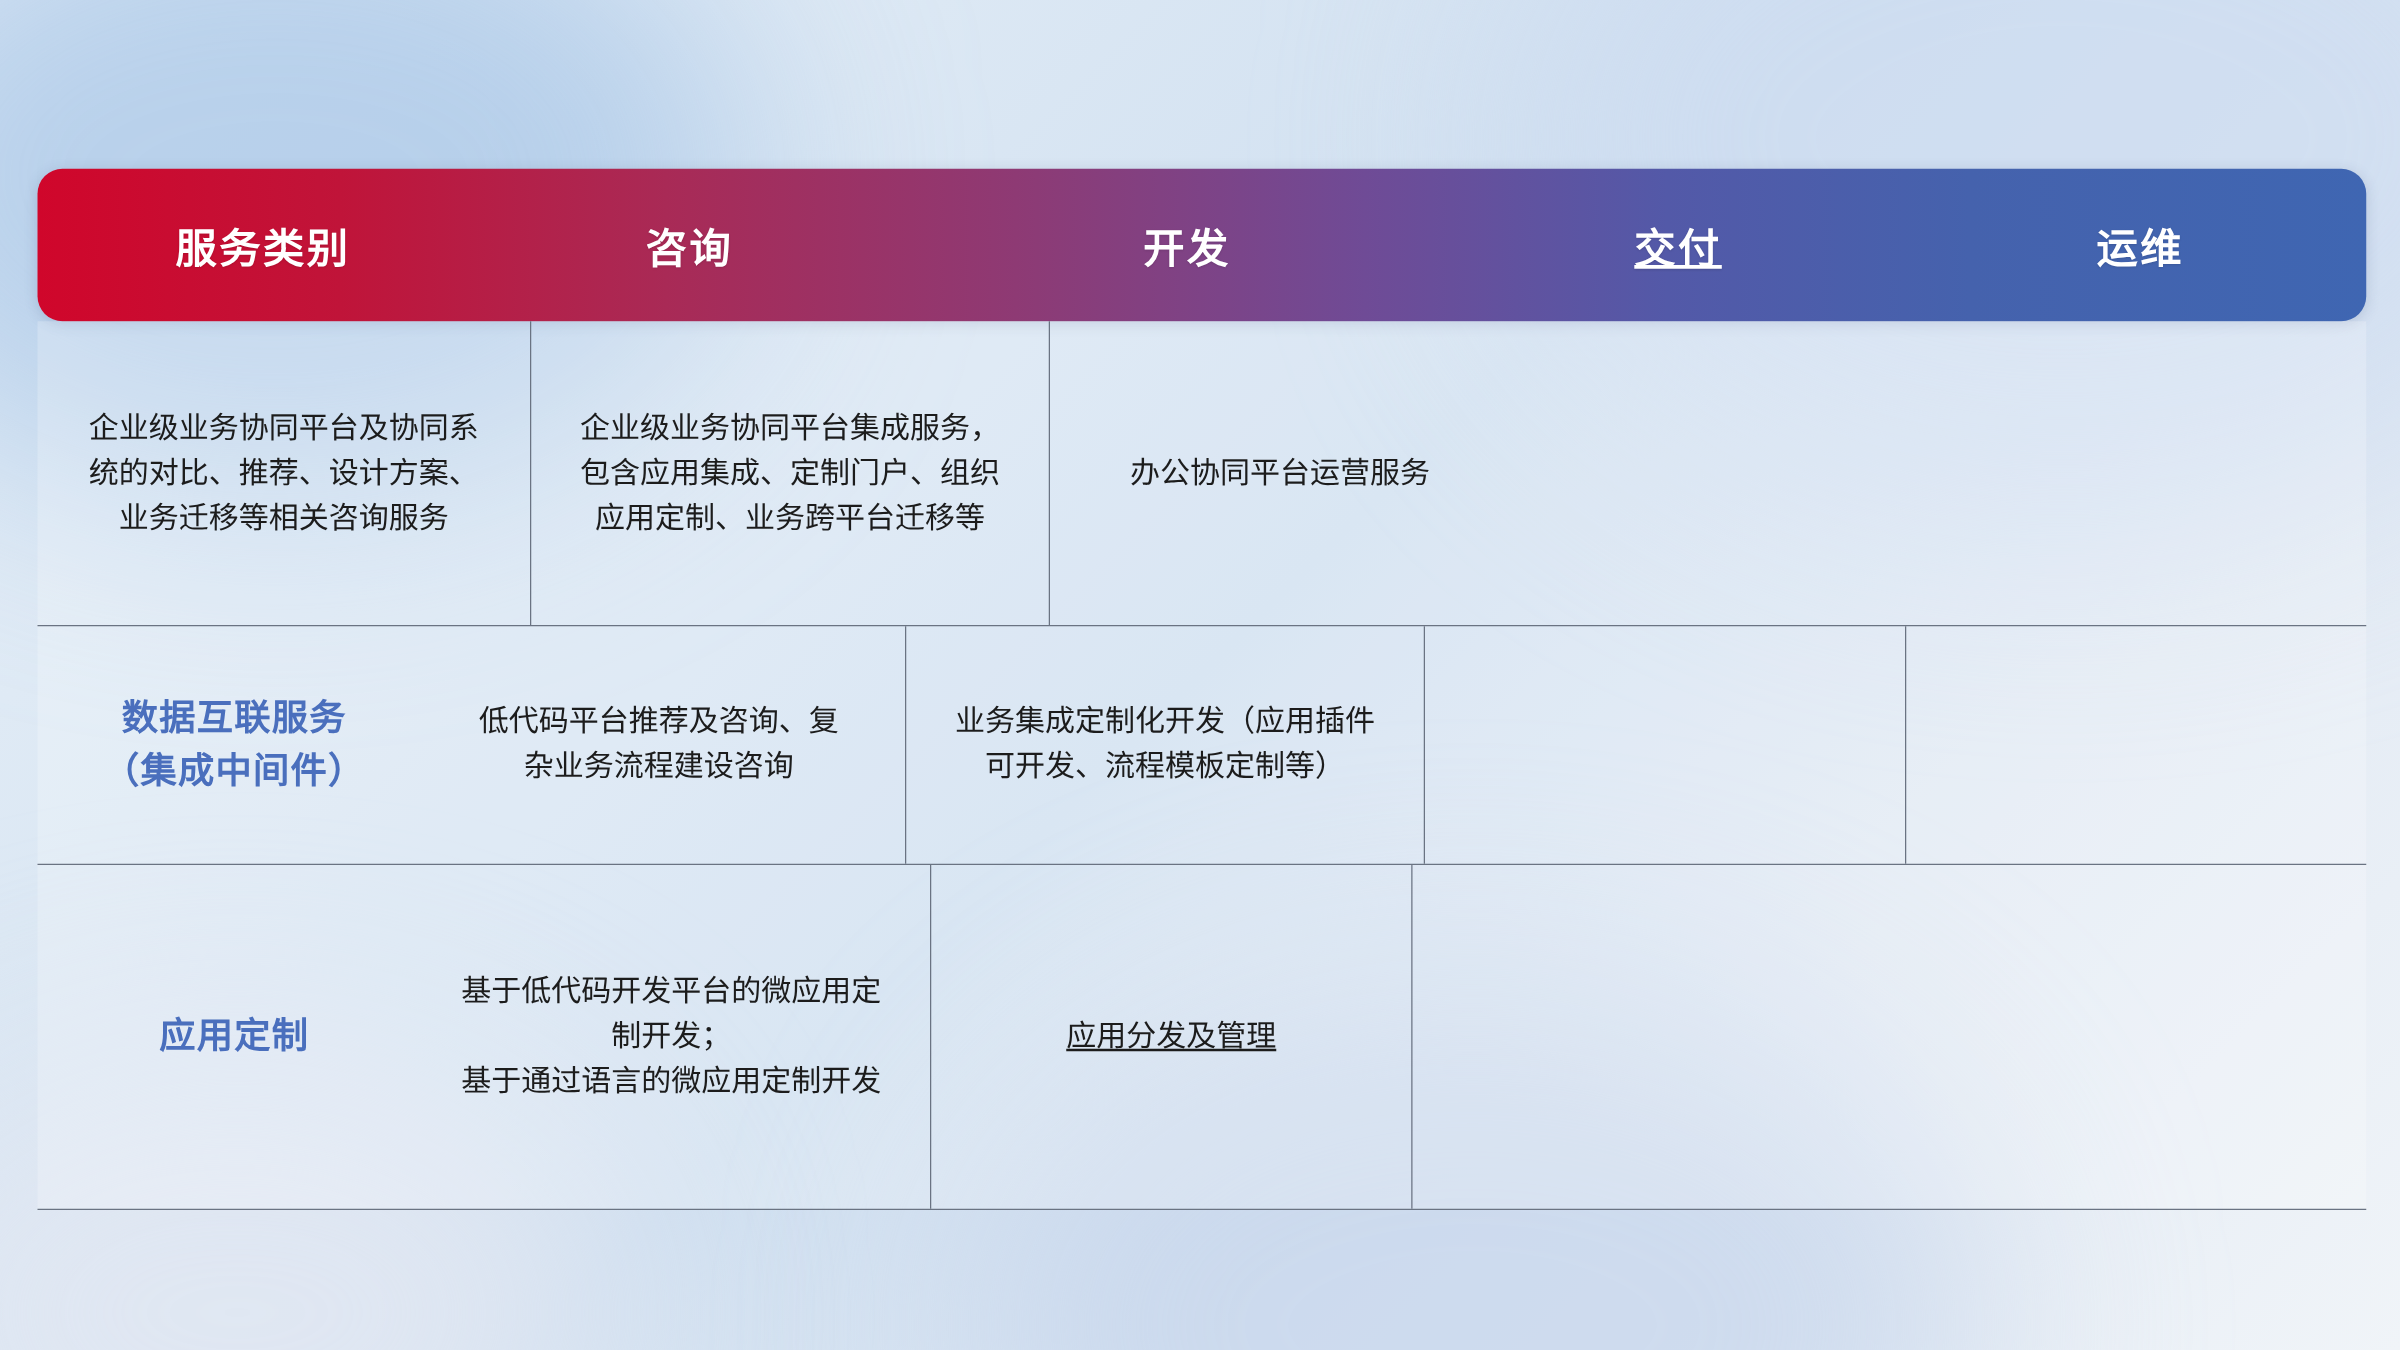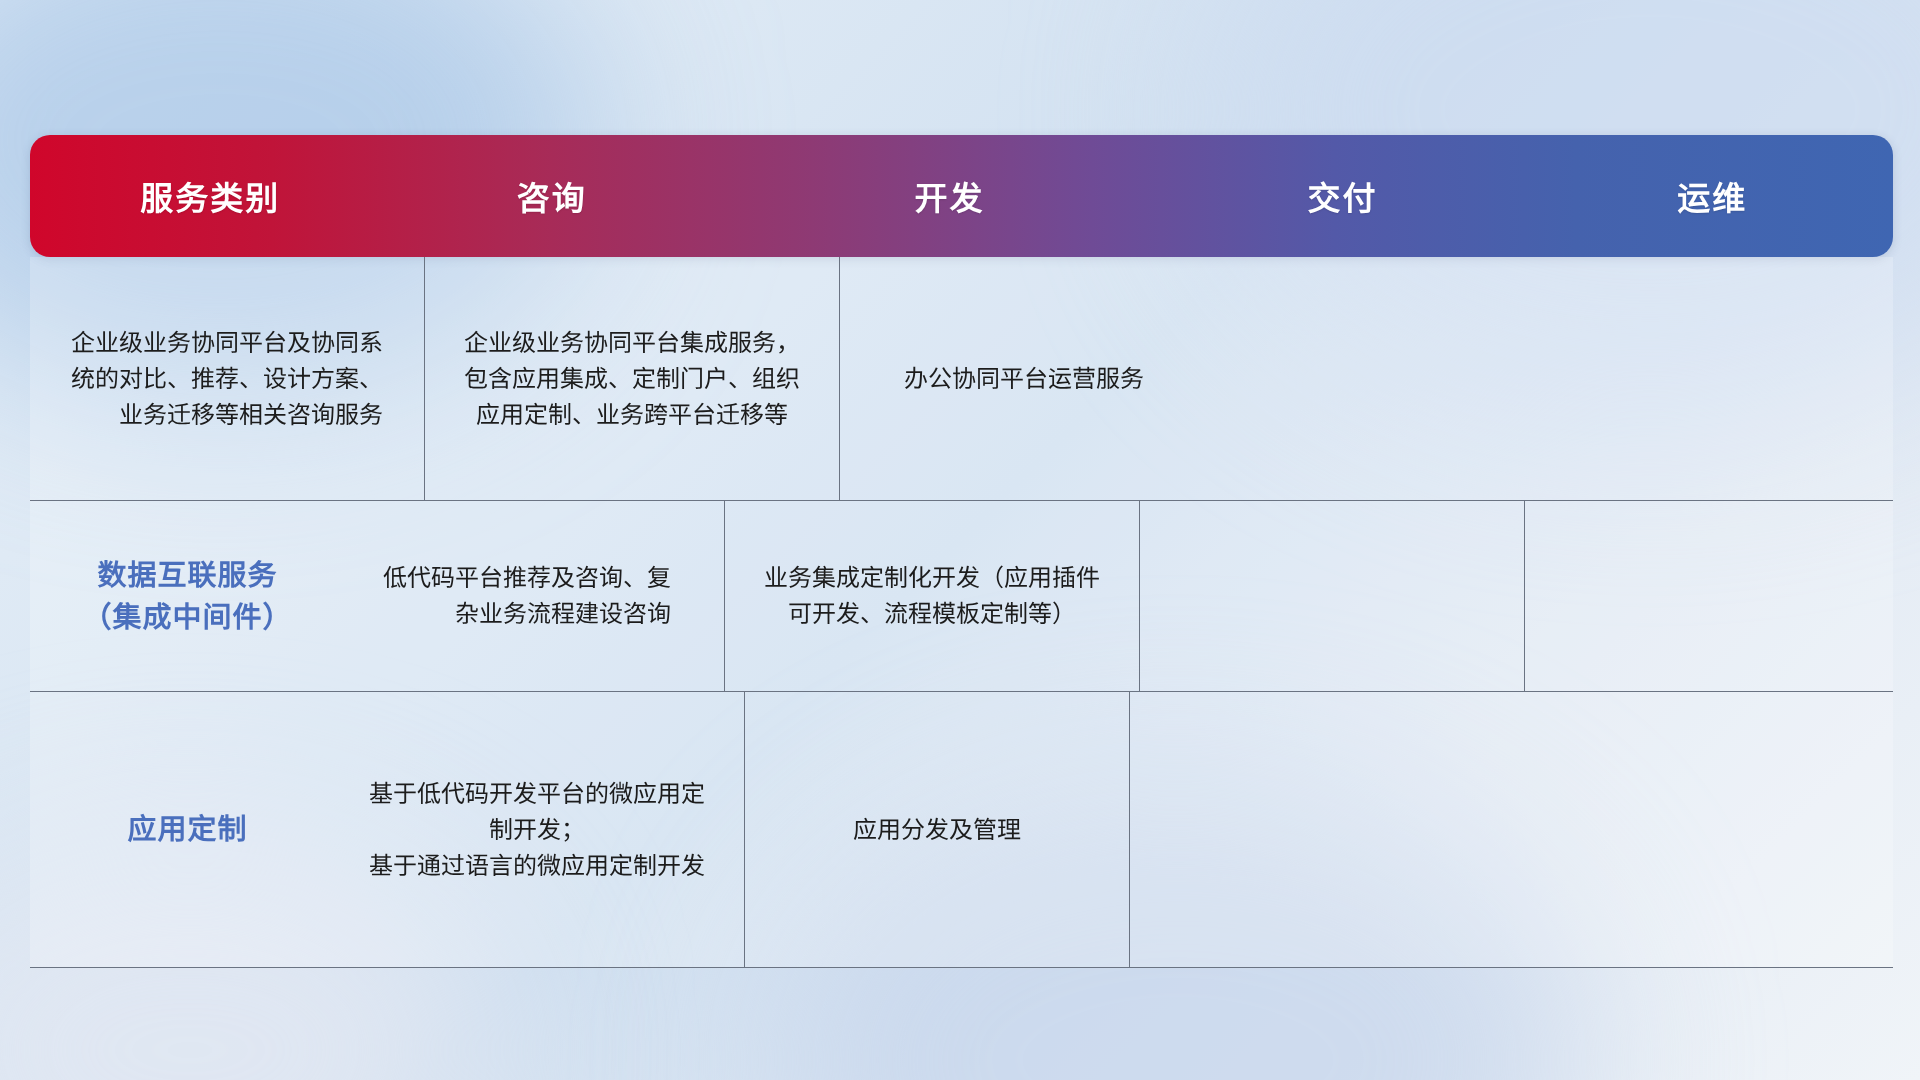--- a/index.html
+++ b/index.html
@@ -91,23 +91,23 @@
     color: #4a6fbd;
     font-weight: bold;
     font-size: 29px;
     letter-spacing: 1px;
     line-height: 1.45;
     border-right: none;
   }
 
   
   .c0 { width: 300px; padding-left: 33px; }
-  .c1 { width: 395px; text-align: right; }
+  .c1 { width: 395px; }
   .c2 { width: 415px; }
-  .c3 { width: 385px; }
+  .c3 { width: 385px; text-decoration: underline; }
   .c4 { width: 368px; text-align: center; }
 
   .r0 { height: 243px; }
   .r1 { height: 190px; }
   .r2 { height: 275px; }
 </style>
 </head>
 <body>
 
 <div class="bg-blob blob-a"></div>

